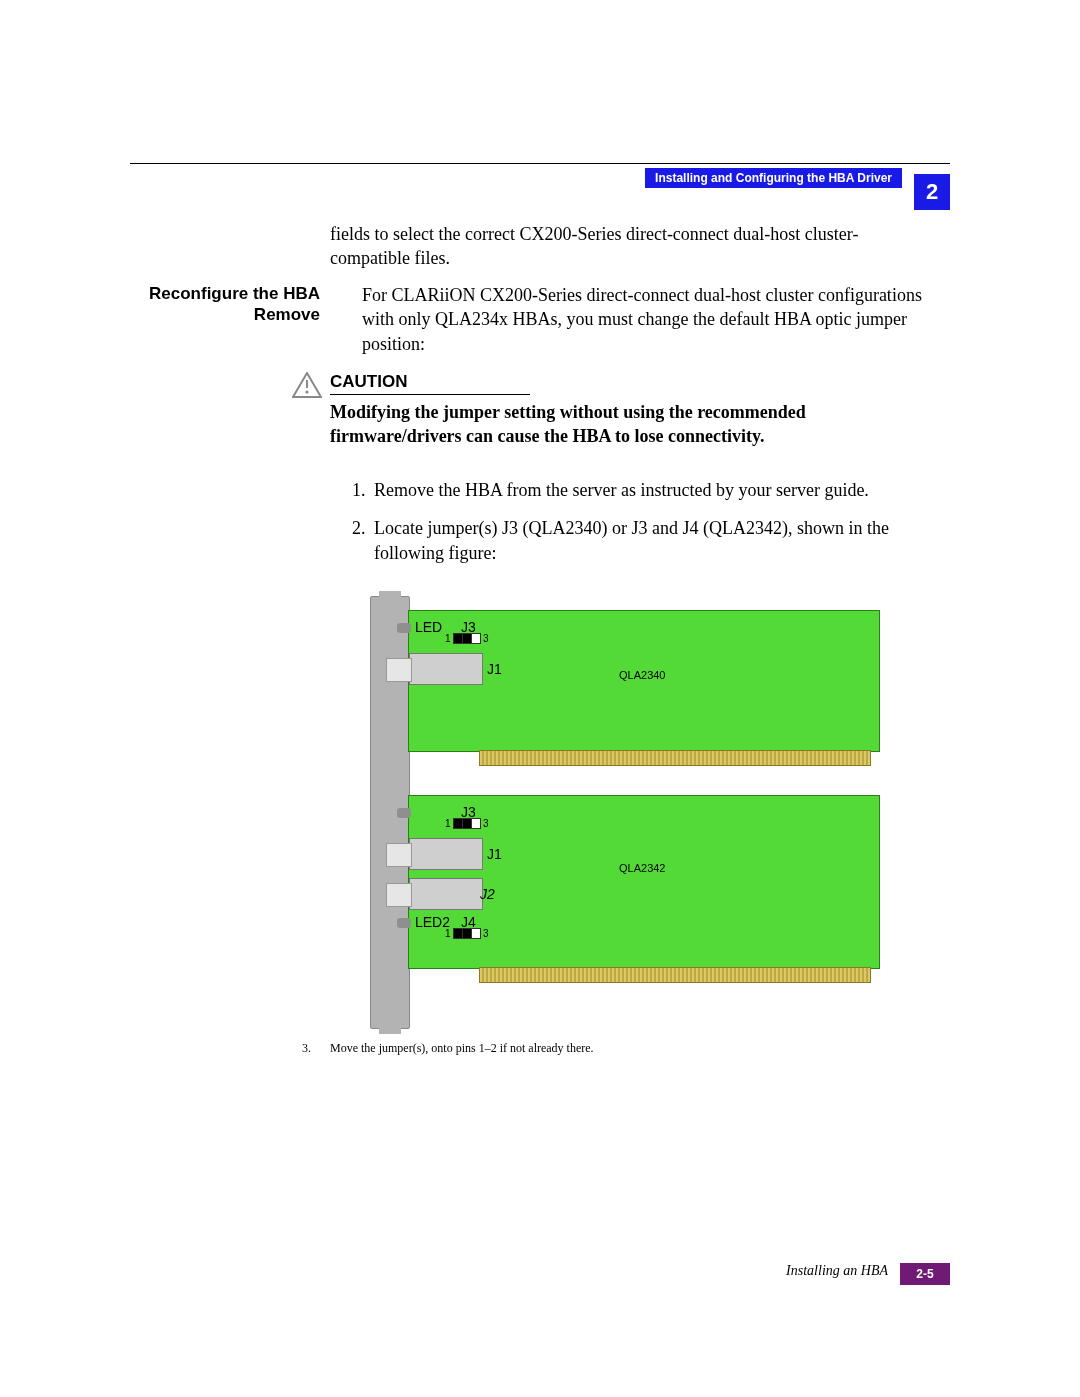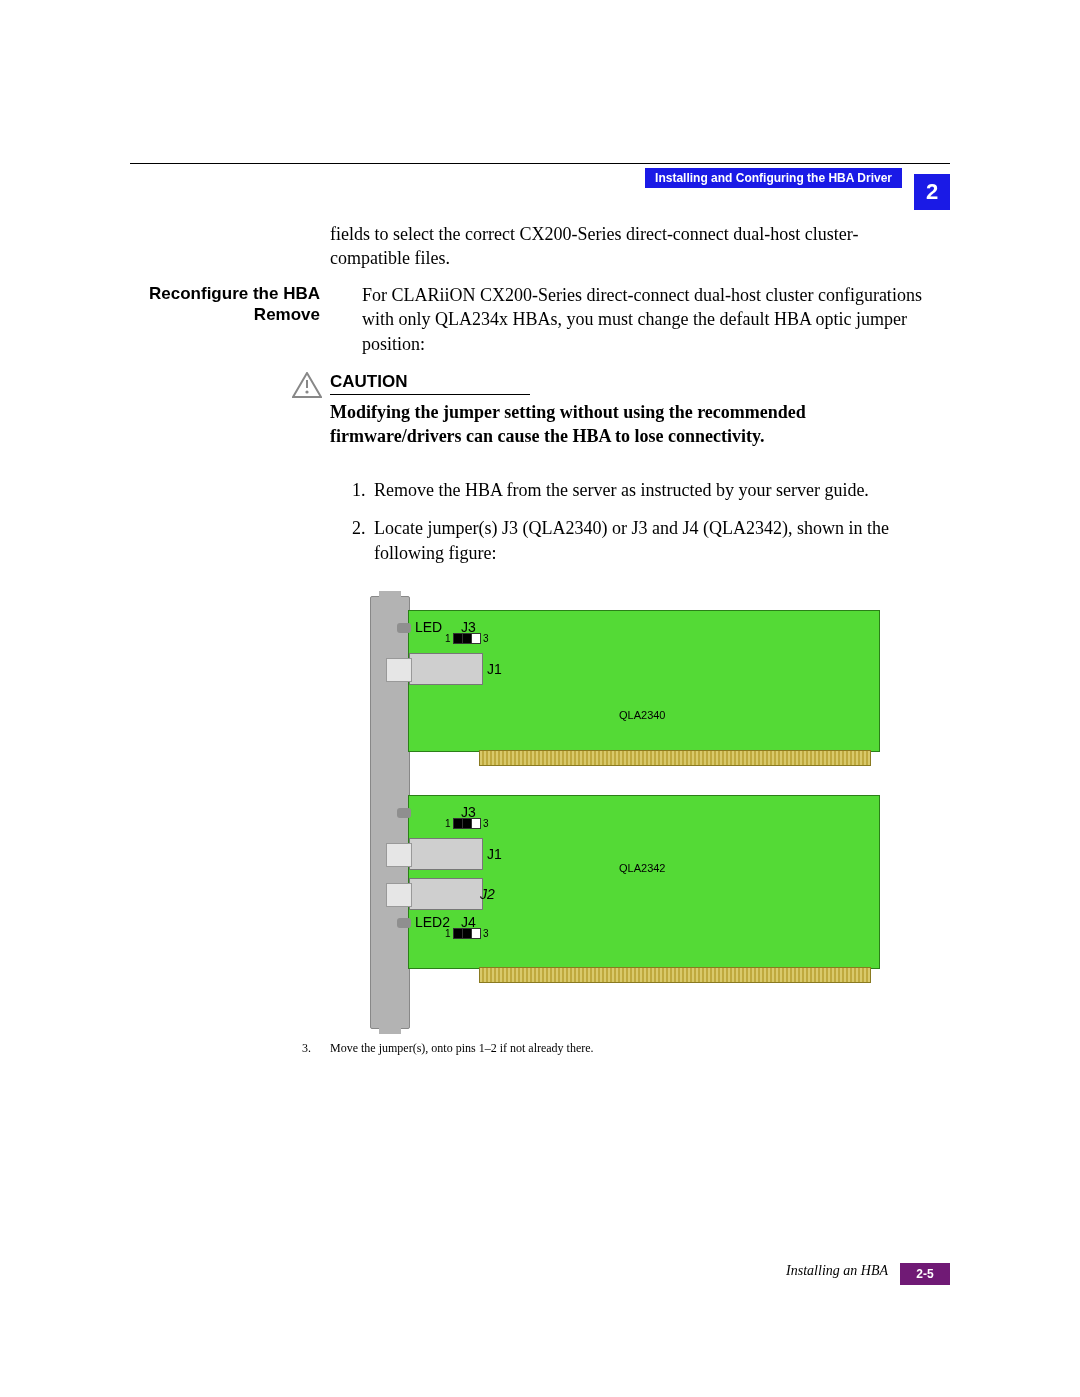--- a/index.html
+++ b/index.html
@@ -220,21 +220,21 @@
     <div class="jmp" style="left:44px; top:22px;">
         <span class="blk"></span>
         <span class="blk"></span>
         <span></span>
       </div>
     <div class="dlabel one" style="left:74px; top:22px;">3</div>
     <div class="port" style="left:0; top:42px;">
         <div class="cage"></div>
       </div>
     <div class="dlabel" style="left:78px; top:50px;">J1</div>
-    <div class="dlabel cardname" style="left:210px; top:58px;margin-top:40px;">QLA2340</div>
+    <div class="dlabel cardname" style="left:210px; top:58px;">QLA2340</div>
     <div class="edge"></div>
   </div>
 
   <div class="card b">
     <div class="stub" style="left:-12px; top:12px;"></div>
     <div class="dlabel" style="left:6px; top:8px;margin-top:42px;">LED1</div>
     <div class="dlabel" style="left:52px; top:8px;">J3</div>
     <div class="dlabel one" style="left:36px; top:22px;">1</div>
     <div class="jmp" style="left:44px; top:22px;">
         <span class="blk"></span>

